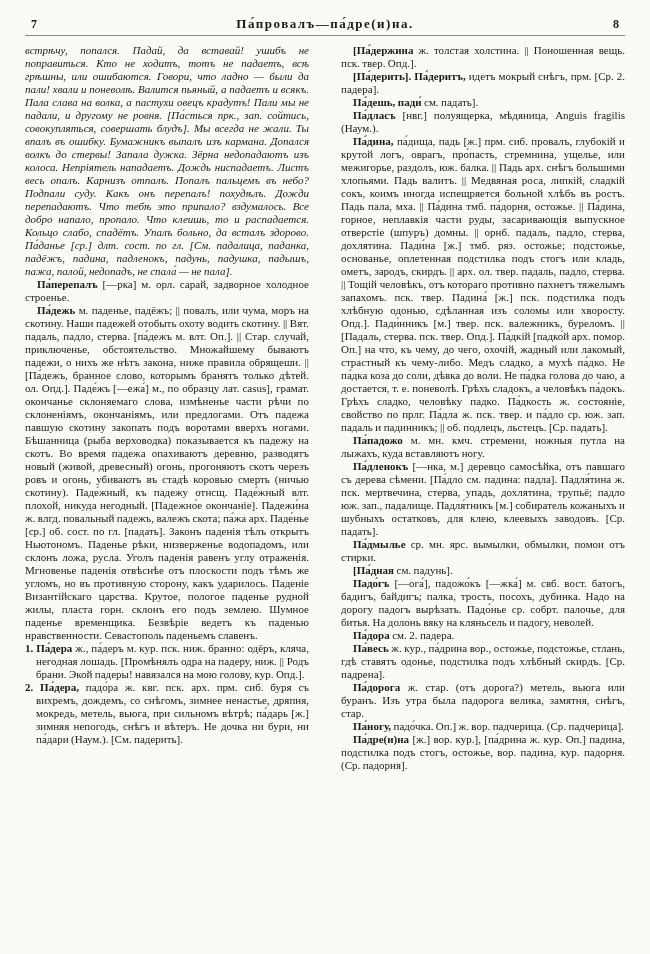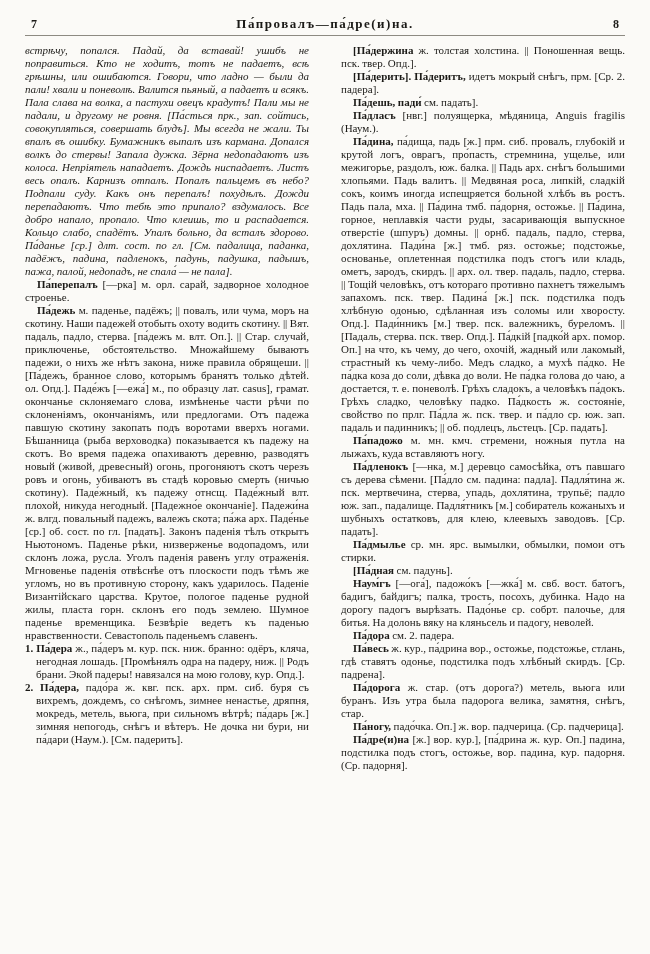--- a/index.html
+++ b/index.html
@@ -77,21 +77,21 @@
     <div class="col">
         <p class="para"><span class="lead">[Па́держина </span><span class="entry-text">ж. толстая холстина. || Поношенная вещь. пск. твер. Опд.].</span></p>
         <p class="para"><span class="lead">[Па́дерить]. Па́деритъ, </span><span class="entry-text">идетъ мокрый снѣгъ, прм. [Ср. 2. падера].</span></p>
         <p class="para"><span class="lead">Па́дешь, пади́ </span><span class="entry-text">см. падать].</span></p>
         <p class="para"><span class="lead">Па́дласъ </span><span class="entry-text">[нвг.] полуящерка, мѣдяница, Anguis fragilis (Наум.).</span></p>
         <p class="para"><span class="lead">Па́дина, </span><span class="entry-text">па́дища, падь [ж.] прм. сиб. провалъ, глубокій и крутой логъ, оврагъ, про́пасть, стремнина, ущелье, или межигорье, раздолъ, юж. балка. || Падь арх. снѣгъ большими хлопьями. Падь валитъ. || Медвяная роса, липкій, сладкій сокъ, коимъ иногда испещряется больной хлѣбъ въ ростъ. Падь пала, мха. || Па́дина тмб. па́дорня, остожье. || Па́дина, горное, неплавкія части руды, засаривающія выпускное отверстіе (шпуръ) домны. || орнб. падаль, падло, стерва, дохлятина. Пади́на [ж.] тмб. ряз. остожье; подстожье, основанье, оплетенная подстилка подъ стогъ или кладь, ометъ, зародъ, скирдъ. || арх. ол. твер. падаль, падло, стерва. || Тощій человѣкъ, отъ котораго противно пахнетъ тяжелымъ запахомъ. пск. твер. Падина́ [ж.] пск. подстилка подъ хлѣбную одонью, сдѣланная изъ соломы или хворосту. Опд.]. Пади́нникъ [м.] твер. пск. валежникъ, буреломъ. || [Падаль, стерва. пск. твер. Опд.]. Па́дкій [падко́й арх. помор. Оп.] на что, къ чему, до чего, охочій, жадный или лакомый, страстный къ чему-либо. Медъ сладко, а мухѣ па́дко. Не па́дка коза до соли, дѣвка до воли. Не па́дка голова до чаю, а достается, т. е. поневолѣ. Грѣхъ сладокъ, а человѣкъ па́докъ. Грѣхъ сладко, человѣку падко. Па́дкость ж. состояніе, свойство по прлг. Па́дла ж. пск. твер. и па́дло ср. юж. зап. падаль и падинникъ; || об. подлецъ, льстецъ. [Ср. падать].</span></p>
         <p class="para"><span class="lead">Па́падожо </span><span class="entry-text">м. мн. кмч. стремени, ножныя путла на лыжахъ, куда вставляютъ ногу.</span></p>
         <p class="para"><span class="lead">Па́дленокъ </span><span class="entry-text">[—нка, м.] деревцо самосѣйка, отъ павшаго съ дерева сѣмени. [Па́дло см. падина: падла]. Падля́тина ж. пск. мертвечина, стерва, упадь, дохлятина, трупьё; падло юж. зап., падалище. Падля́тникъ [м.] собиратель кожаныхъ и шубныхъ остатковъ, для клею, клеевыхъ заводовъ. [Ср. падать].</span></p>
         <p class="para"><span class="lead">Па́дмылье </span><span class="entry-text">ср. мн. ярс. вымылки, обмылки, помои отъ стирки.</span></p>
         <p class="para"><span class="lead">[Па́дная </span><span class="entry-text">см. падунь].</span></p>
-        <p class="para"><span class="lead">Наум́гъ </span><span class="entry-text">[—ога́], падожо́къ [—жка́] м. свб. вост. батогъ, бадигъ, байдигъ; палка, трость, посохъ, дубинка. Надо на дорогу падогъ вырѣзать. Падо́нье ср. собрт. палочье, для битья. На долонь вяку на кляньсель и падогу, неволей.</span></p>
+        <p class="para"><span class="lead">Падо́гъ </span><span class="entry-text">[—ога́], падожо́къ [—жка́] м. свб. вост. батогъ, бадигъ, байдигъ; палка, трость, посохъ, дубинка. Надо на дорогу падогъ вырѣзать. Падо́нье ср. собрт. палочье, для битья. На долонь вяку на кляньсель и падогу, неволей.</span></p>
         <p class="para"><span class="lead">Па́дора </span><span class="entry-text">см. 2. падера.</span></p>
         <p class="para"><span class="lead">Па́весь </span><span class="entry-text">ж. кур., па́дрина вор., остожье, подстожье, стлань, гдѣ ставятъ одонье, подстилка подъ хлѣбный скирдъ. [Ср. падрена].</span></p>
         <p class="para"><span class="lead">Па́дорога </span><span class="entry-text">ж. стар. (отъ дорога?) метель, вьюга или буранъ. Изъ утра была падорога велика, замятня, снѣгъ, стар.</span></p>
         <p class="para"><span class="lead">Па́ногу, </span><span class="entry-text">падо́чка. Оп.] ж. вор. падчерица. (Ср. падчерица].</span></p>
         <p class="para"><span class="lead">Па́дре(и)на </span><span class="entry-text">[ж.] вор. кур.], [па́дрина ж. кур. Оп.] падина, подстилка подъ стогъ, остожье, вор. падина, кур. падорня. (Ср. падорня].</span></p>
       </div>
   </div>
 </div>
 
 </body></html>

